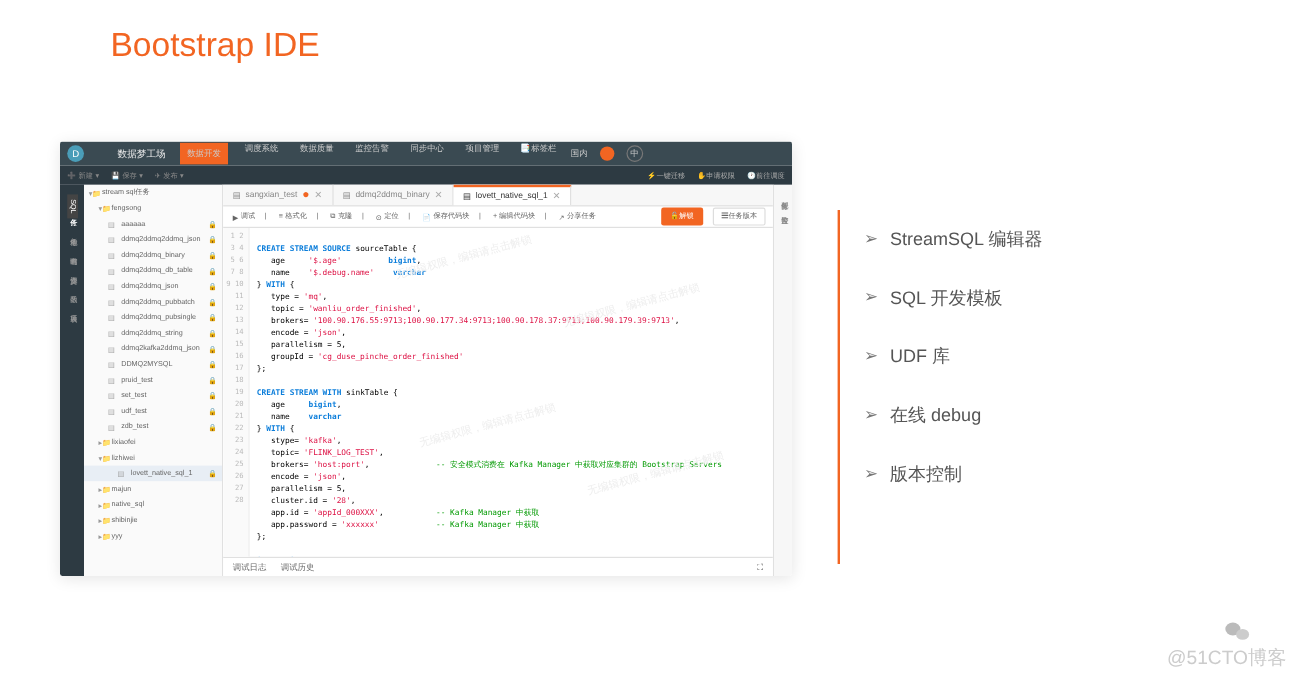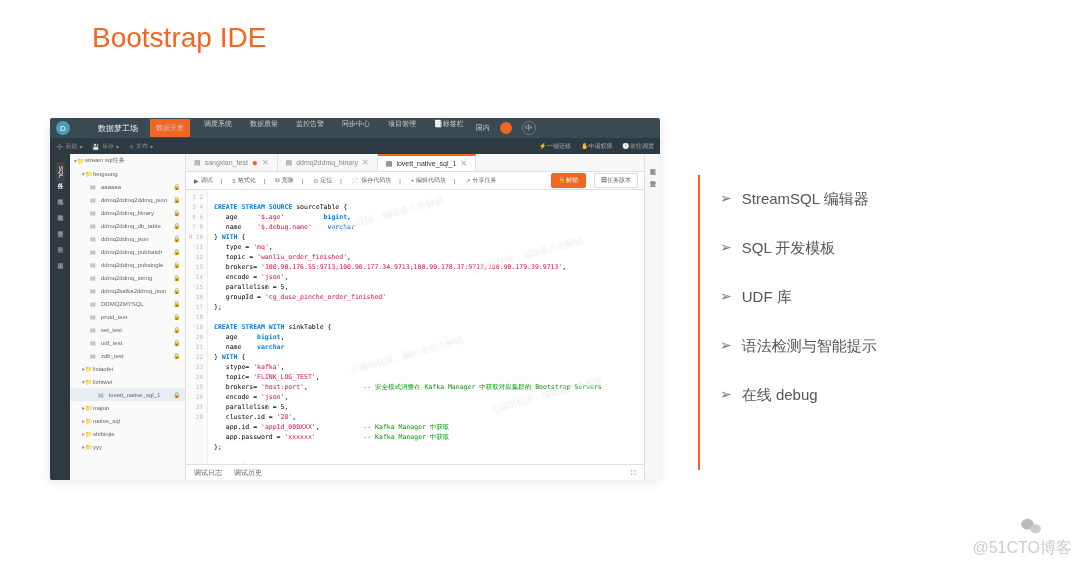--- a/index.html
+++ b/index.html
@@ -86,24 +86,24 @@
   <div class="feature-item">
       <span>StreamSQL 编辑器</span>
     </div>
   <div class="feature-item">
       <span>SQL 开发模板</span>
     </div>
   <div class="feature-item">
       <span>UDF 库</span>
     </div>
   <div class="feature-item">
-      <span>语法检测与智能提示</span>
-    </div>
-  <div class="feature-item">
       <span>在线 debug</span>
+    </div>
+  <div class="feature-item">
+      <span>版本控制</span>
     </div>
 </div>
 
 <div class="ide-container">
 
   <div class="ide-topbar">
     <div class="ide-logo">D</div>
     <div>
       <div class="ide-brand">数据梦工场</div>
     </div>

